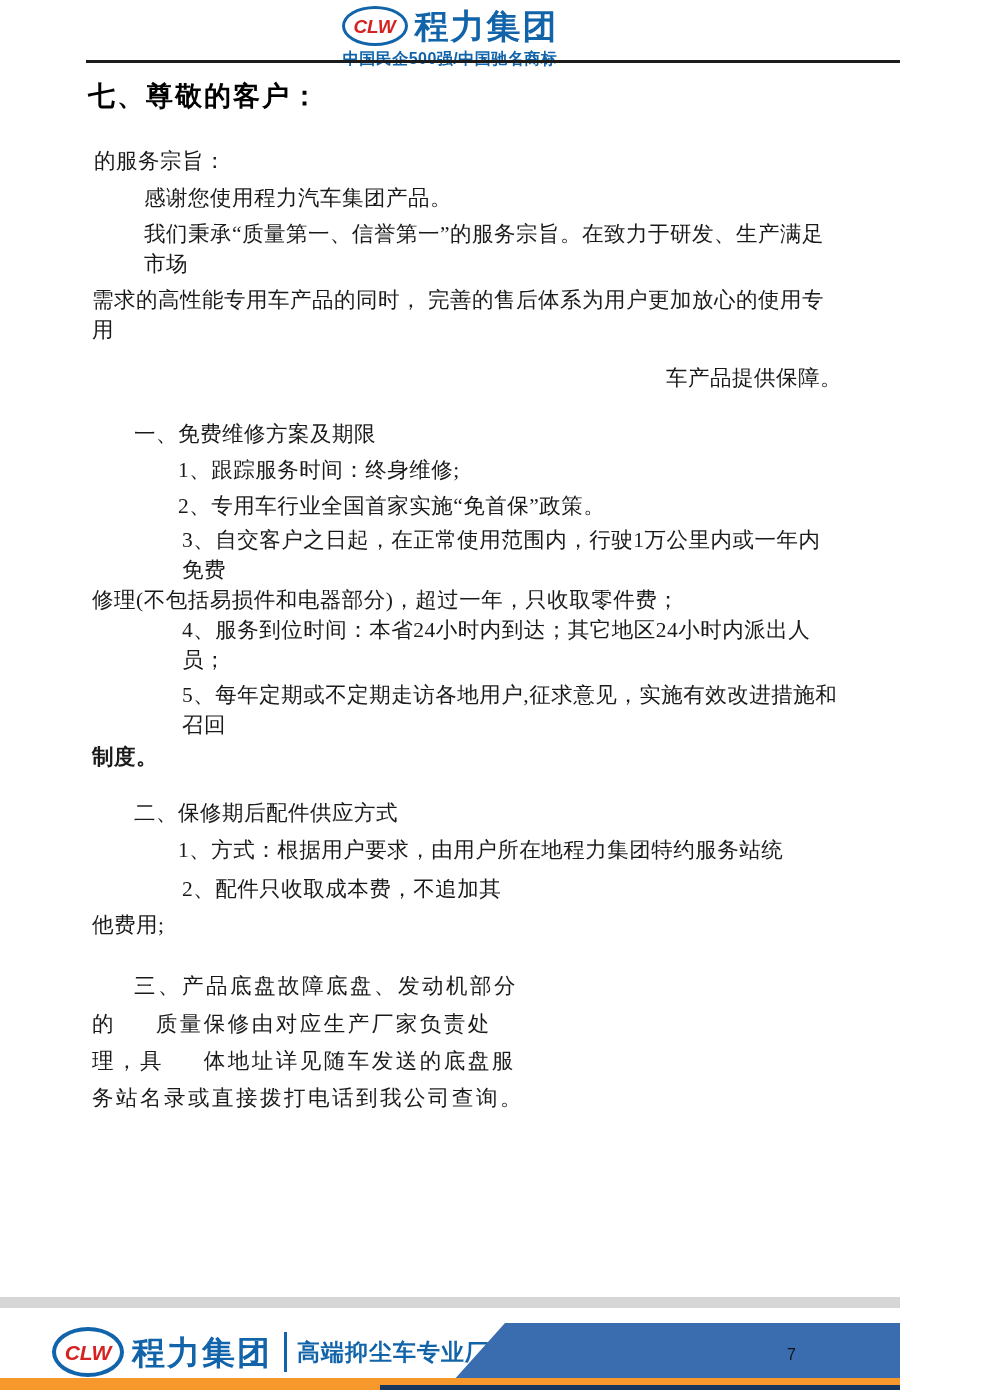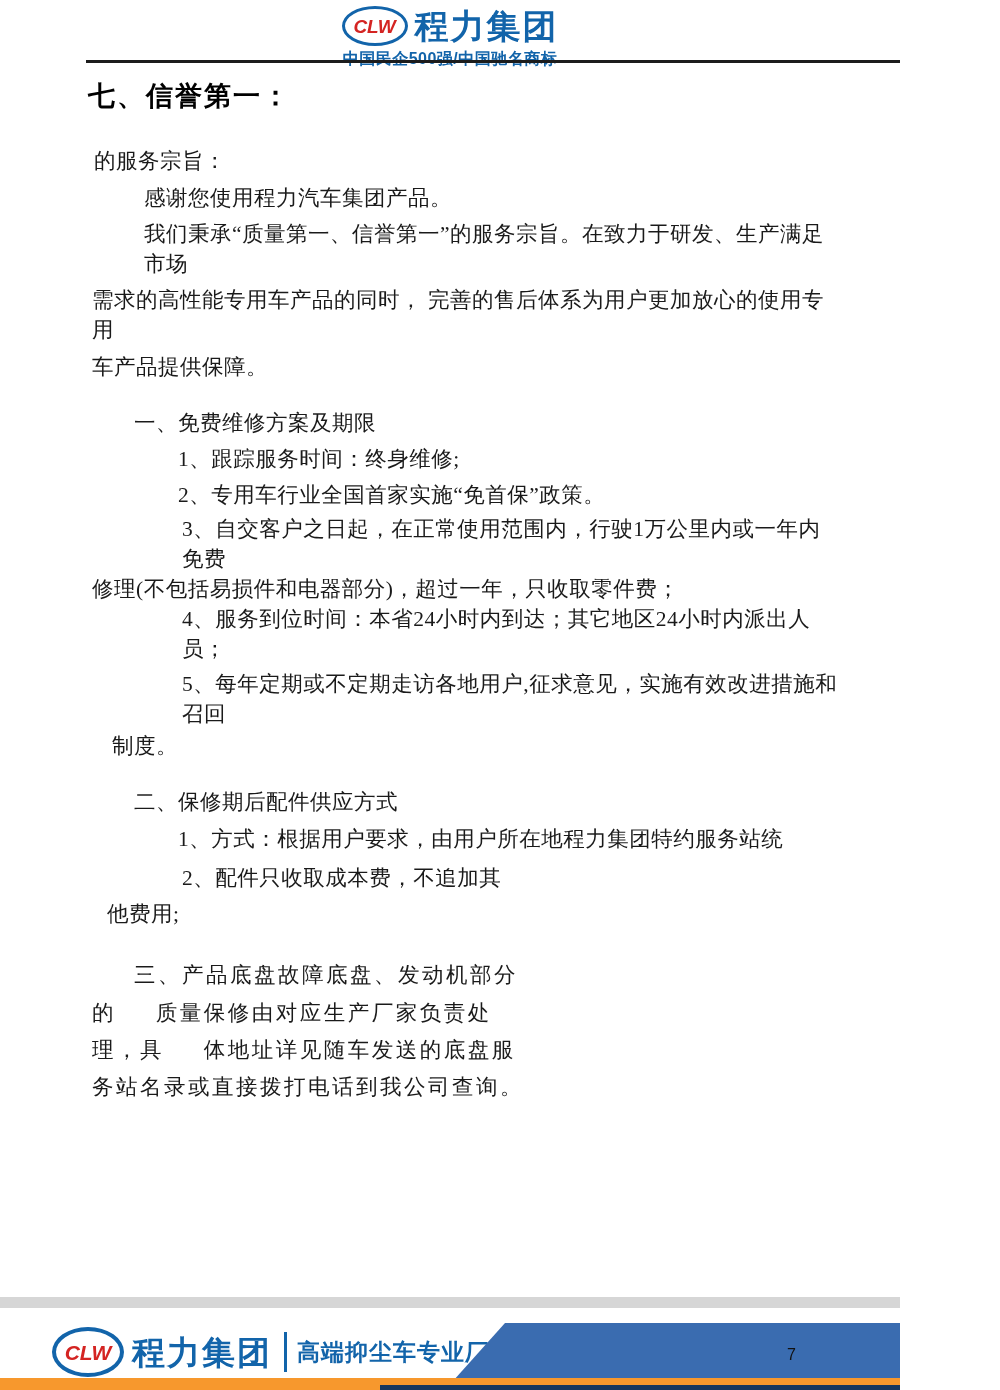--- a/index.html
+++ b/index.html
@@ -59,40 +59,40 @@
     <div class="logo-row">
       <span class="oval">
         <span class="clw">CLW</span>
       </span>
       <span class="brand-lg">程力集团</span>
     </div>
     <div class="tagline">中国民企500强/中国驰名商标</div>
   </header>
   <div class="rule"></div>
 
-  <h1 class="title">七、信誉第一：</h1>
+  <h1 class="title">七、尊敬的客户：</h1>
 
   <main class="body" id="body-lines">
       <div class="line" style="margin-left: 2px; margin-top: 0px;">的服务宗旨：</div>
       <div class="line" style="margin-left: 52px; margin-top: 7px;">感谢您使用程力汽车集团产品。</div>
       <div class="line" style="margin-left: 52px; margin-top: 6px;">我们秉承“质量第一、信誉第一”的服务宗旨。在致力于研发、生产满足市场</div>
       <div class="line" style="margin-left: 0px; margin-top: 6px;">需求的高性能专用车产品的同时， 完善的售后体系为用户更加放心的使用专用</div>
-      <div class="line" style="margin-left: 0px; margin-top: 7px;">车产品提供保障。</div>
+      <div class="line" style="margin-left: 0px; margin-top: 18px; text-align: right;">车产品提供保障。</div>
       <div class="line" style="margin-left: 42px; margin-top: 26px;">一、免费维修方案及期限</div>
       <div class="line" style="margin-left: 86px; margin-top: 6px;">1、跟踪服务时间：终身维修;</div>
       <div class="line" style="margin-left: 86px; margin-top: 6px;">2、专用车行业全国首家实施“免首保”政策。</div>
       <div class="line" style="margin-left: 90px; margin-top: 4px;">3、自交客户之日起，在正常使用范围内，行驶1万公里内或一年内免费</div>
       <div class="line" style="margin-left: 0px; margin-top: 0px;">修理(不包括易损件和电器部分)，超过一年，只收取零件费；</div>
       <div class="line" style="margin-left: 90px; margin-top: 0px;">4、服务到位时间：本省24小时内到达；其它地区24小时内派出人员；</div>
       <div class="line" style="margin-left: 90px; margin-top: 5px;">5、每年定期或不定期走访各地用户,征求意见，实施有效改进措施和召回</div>
-      <div class="line" style="margin-left: 20px; margin-top: 2px;">制度。</div>
+      <div class="line" style="margin-left: 0; margin-top: 2px; font-weight: bold;">制度。</div>
       <div class="line" style="margin-left: 42px; margin-top: 26px;">二、保修期后配件供应方式</div>
       <div class="line" style="margin-left: 86px; margin-top: 7px;">1、方式：根据用户要求，由用户所在地程力集团特约服务站统</div>
       <div class="line" style="margin-left: 90px; margin-top: 9px;">2、配件只收取成本费，不追加其</div>
-      <div class="line" style="margin-left: 15px; margin-top: 6px;">他费用;</div>
+      <div class="line" style="margin-left: 0px; margin-top: 6px;">他费用;</div>
       <div class="line sp" style="margin-left: 42px; margin-top: 31px;">三、产品底盘故障底盘、发动机部分</div>
       <div class="line sp" style="margin-left: 0px; margin-top: 8px;">的　  质量保修由对应生产厂家负责处</div>
       <div class="line sp" style="margin-left: 0px; margin-top: 7px;">理，具　  体地址详见随车发送的底盘服</div>
       <div class="line sp" style="margin-left: 0px; margin-top: 7px;">务站名录或直接拨打电话到我公司查询。</div>
     </main>
 
   <div class="gray-band"></div>
 
   <div class="f-logo">
     <span class="f-oval">

